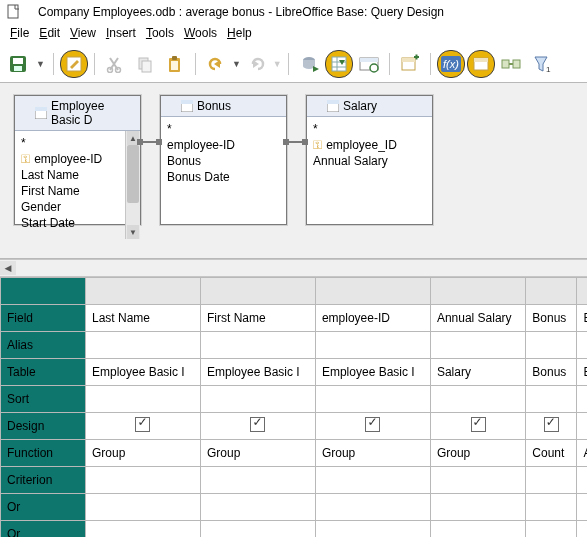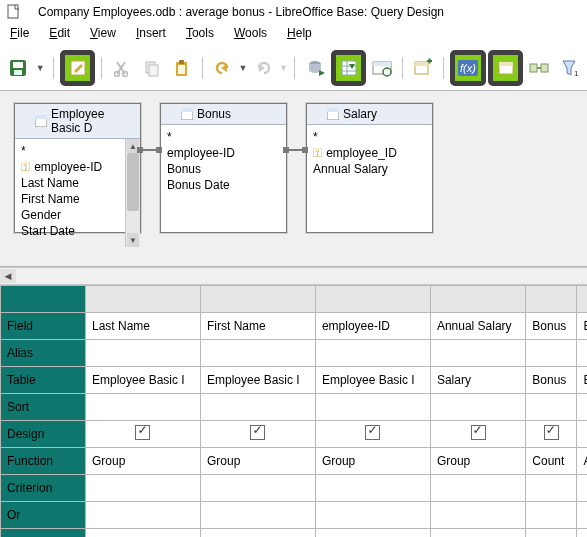--- a/index.html
+++ b/index.html
@@ -1,23 +1,23 @@
 <!DOCTYPE html>
 <html><head>
 <meta charset="utf-8">
 <style>
   html,body{margin:0;padding:0;font-family:"Segoe UI",Tahoma,sans-serif;font-size:12px;color:#000;background:#fff;overflow:hidden}
   body{width:587px;height:537px;display:flex;flex-direction:column}
   .title-bar{display:flex;align-items:center;gap:16px;padding:4px 6px 2px 6px}
-  .menu-bar{display:flex;gap:12px;padding:2px 6px 4px 6px}
+  .menu-bar{display:flex;gap:2px;padding:2px 6px 4px 6px}
   .menu-item{padding:2px 4px}
   .menu-item span.u{text-decoration:underline}
   .toolbar{display:flex;align-items:center;gap:2px;padding:4px 4px;background:#fff;border-bottom:1px solid #b8b8b8}
   .tb-btn{width:26px;height:26px;display:flex;align-items:center;justify-content:center;border:1px solid transparent;border-radius:2px}
-  .tb-btn.framed{border:5px solid #404040;border-radius:5px;background:#84cc16}
+  .tb-btn.framed{border:1px solid #404040;border-radius:13px;background:#eab308}
   .tb-sep{width:1px;height:22px;background:#c6c6c6;margin:0 4px}
   .design-area{background:#f0f0f0;flex:0 0 175px;position:relative;border-bottom:1px solid #b8b8b8;overflow:hidden}
   .table-box{position:absolute;background:#fff;border:1px solid #7a7a7a;box-shadow:0 0 0 1px #d0d0d0}
   .table-title{display:flex;align-items:center;gap:4px;background:#e9eef6;border-bottom:1px solid #aab6c8;padding:3px 20px;font-size:12px}
   .table-body{display:flex}
   .field-list{flex:1;padding:4px 2px 4px 6px;font-size:12px;line-height:16px}
   .field-list div{display:flex;align-items:center;gap:4px;overflow:hidden;white-space:nowrap;text-overflow:ellipsis}
   .scroll-track{width:14px;background:#e8e8e8;border-left:1px solid #c6c6c6;position:relative}
   .scroll-thumb{position:absolute;left:1px;right:1px;background:#c1c1c1;border-radius:2px}
   .scroll-btn{position:absolute;left:1px;right:1px;height:14px;background:#d8d8d8;display:flex;align-items:center;justify-content:center;font-size:8px;color:#555}

